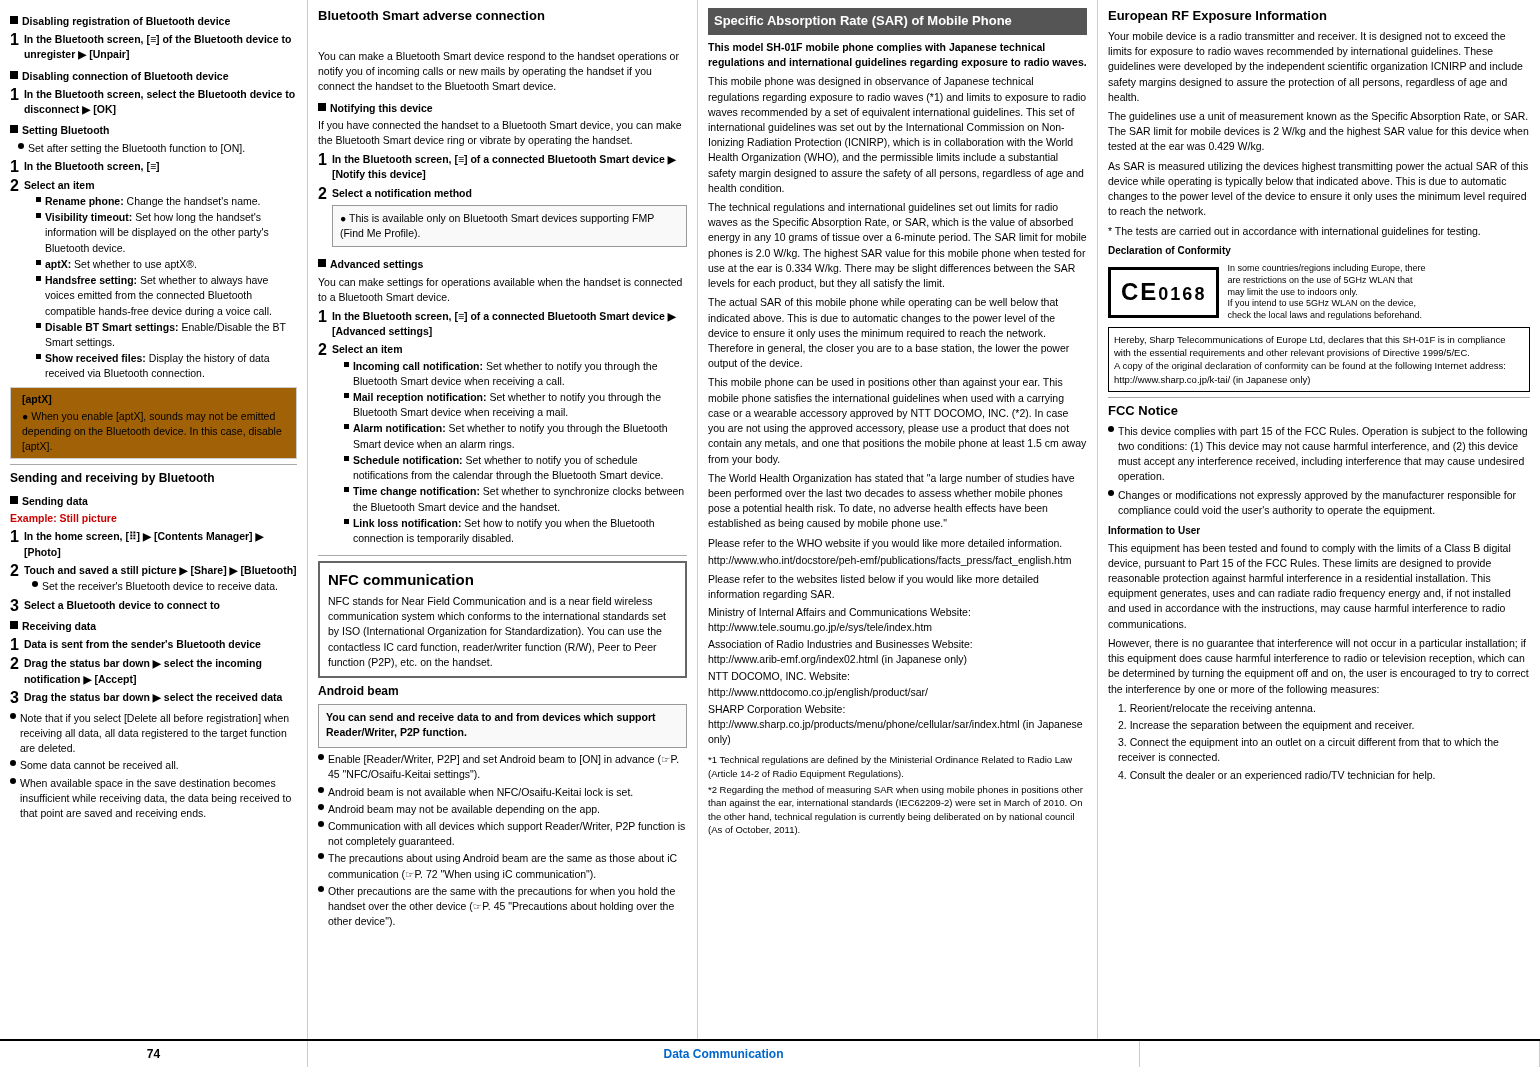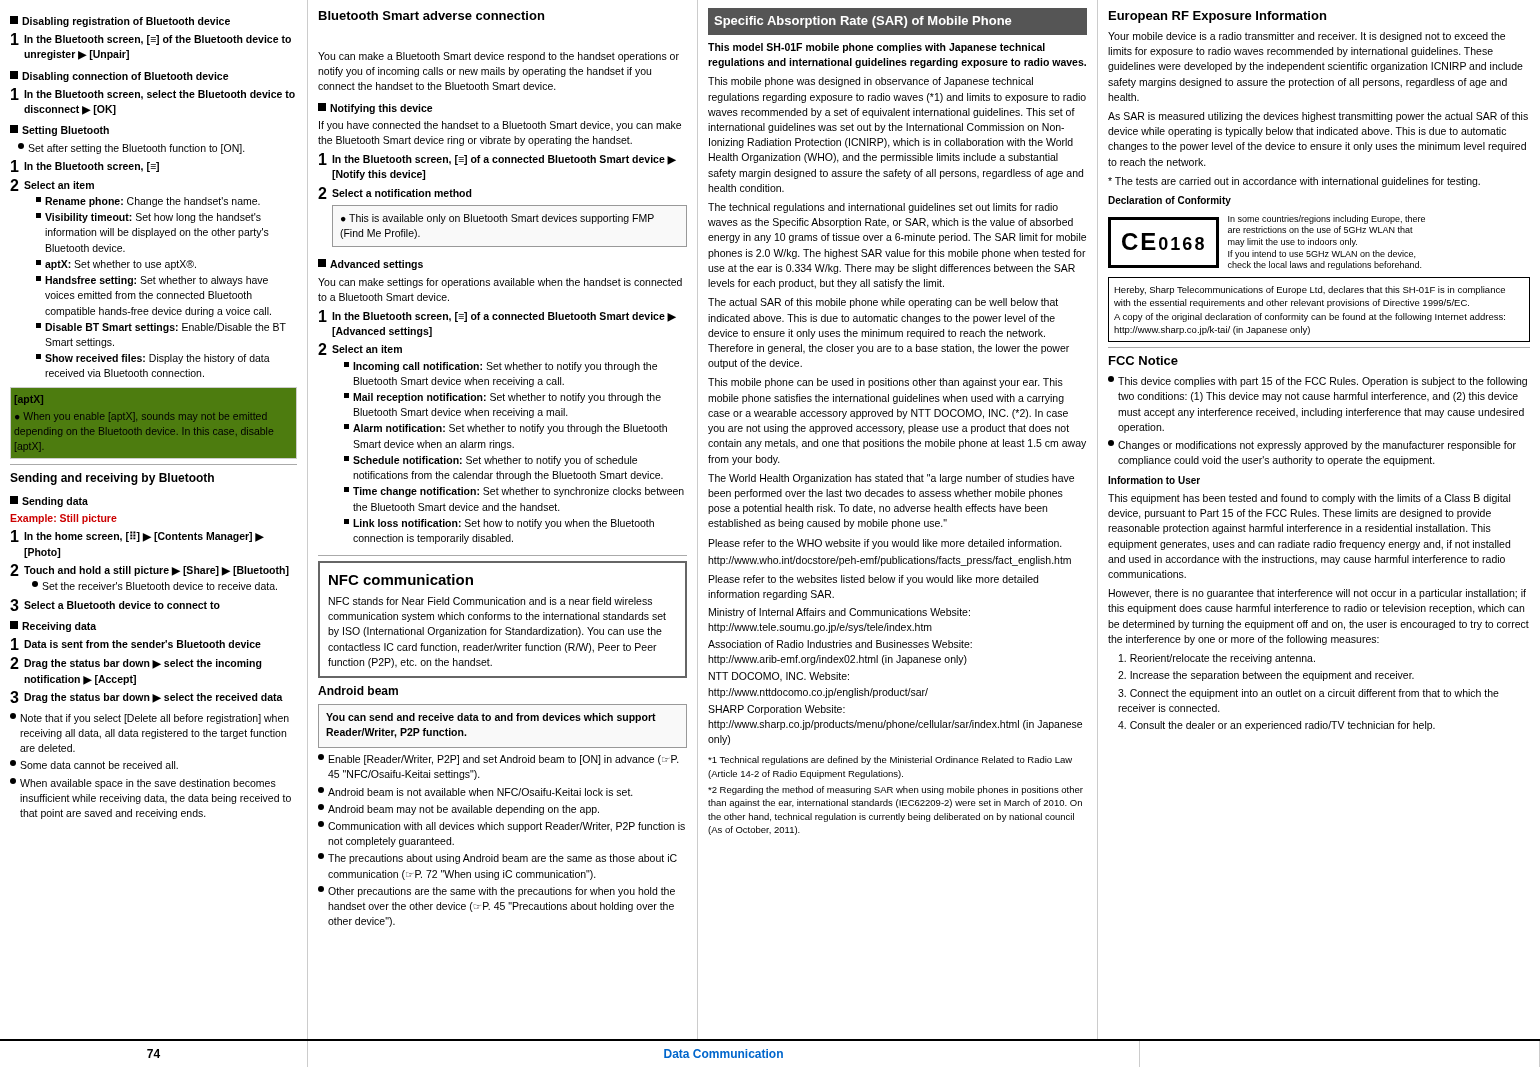--- a/index.html
+++ b/index.html
@@ -162,23 +162,23 @@
       margin: 4px 0;
       background: #f9f9f9;
       font-size: 10.5px;
     }
     .callout-box-title {
       font-weight: bold;
       margin-bottom: 2px;
     }
     .aptx-box {
       border: 1px solid #ccc;
-      padding: 4px 3px;
+      padding: 4px 11px;
       margin: 4px 0;
-      background: #4d7c0f;
+      background: #a16207;
     }
     
     b { font-weight: bold; }
     
     hr { border: none; border-top: 1px solid #aaa; margin: 5px 0; }
     
     .nfc-box {
       border: 2px solid #666;
       padding: 6px 8px;
       margin: 5px 0;
@@ -325,21 +325,21 @@
     <div class="example-label">Example: Still picture</div>
     <div class="step">
       <span class="step-num">1</span>
       <div class="step-content">
         <b>In the home screen, [⠿] ▶ [Contents Manager] ▶ [Photo]</b>
       </div>
     </div>
     <div class="step">
       <span class="step-num">2</span>
       <div class="step-content">
-        <b>Touch and hold a still picture ▶ [Share] ▶ [Bluetooth]</b>
+        <b>Touch and saved a still picture ▶ [Share] ▶ [Bluetooth]</b>
         <div class="bullet-item">
           <span class="bullet-filled"></span>
           <span>Set the receiver's Bluetooth device to receive data.</span>
         </div>
       </div>
     </div>
     <div class="step">
       <span class="step-num">3</span>
       <div class="step-content">
         <b>Select a Bluetooth device to connect to</b>
@@ -508,20 +508,21 @@
     <div style="margin-bottom:2px;">Association of Radio Industries and Businesses Website:<br>http://www.arib-emf.org/index02.html (in Japanese only)</div>
     <div style="margin-bottom:2px;">NTT DOCOMO, INC. Website:<br>http://www.nttdocomo.co.jp/english/product/sar/</div>
     <div style="margin-bottom:6px;">SHARP Corporation Website:<br>http://www.sharp.co.jp/products/menu/phone/cellular/sar/index.html (in Japanese only)</div>
     <div class="small-text">*1  Technical regulations are defined by the Ministerial Ordinance Related to Radio Law (Article 14-2 of Radio Equipment Regulations).</div>
     <div class="small-text" style="margin-top:3px;">*2  Regarding the method of measuring SAR when using mobile phones in positions other than against the ear, international standards (IEC62209-2) were set in March of 2010. On the other hand, technical regulation is currently being deliberated on by national council (As of October, 2011).</div>
   </div>
 
   <div class="right-col">
     <div class="col-section-title">European RF Exposure Information</div>
     <div style="margin-bottom:4px;">Your mobile device is a radio transmitter and receiver. It is designed not to exceed the limits for exposure to radio waves recommended by international guidelines. These guidelines were developed by the independent scientific organization ICNIRP and include safety margins designed to assure the protection of all persons, regardless of age and health.</div>
+    <div style="margin-bottom:4px;">The guidelines use a unit of measurement known as the Specific Absorption Rate, or SAR. The SAR limit for mobile devices is 2 W/kg and the highest SAR value for this device when tested at the ear was 0.429 W/kg.</div>
     <div style="margin-bottom:4px;">As SAR is measured utilizing the devices highest transmitting power the actual SAR of this device while operating is typically below that indicated above. This is due to automatic changes to the power level of the device to ensure it only uses the minimum level required to reach the network.</div>
     <div style="margin-bottom:4px;">*  The tests are carried out in accordance with international guidelines for testing.</div>
 
     <div class="col-subsection-title">Declaration of Conformity</div>
 
     <div style="display:flex;align-items:center;margin:5px 0 3px 0;">
       <div style="border:3px solid #000;padding:5px 10px;font-size:24px;font-weight:bold;letter-spacing:2px;display:inline-block;">
         <span>CE</span><span style="font-size:18px;vertical-align:middle;">0168</span>
       </div>
       <div style="font-size:9px;margin-left:8px;max-width:200px;line-height:1.3;">In some countries/regions including Europe, there are restrictions on the use of 5GHz WLAN that may limit the use to indoors only.<br>If you intend to use 5GHz WLAN on the device, check the local laws and regulations beforehand.</div>

